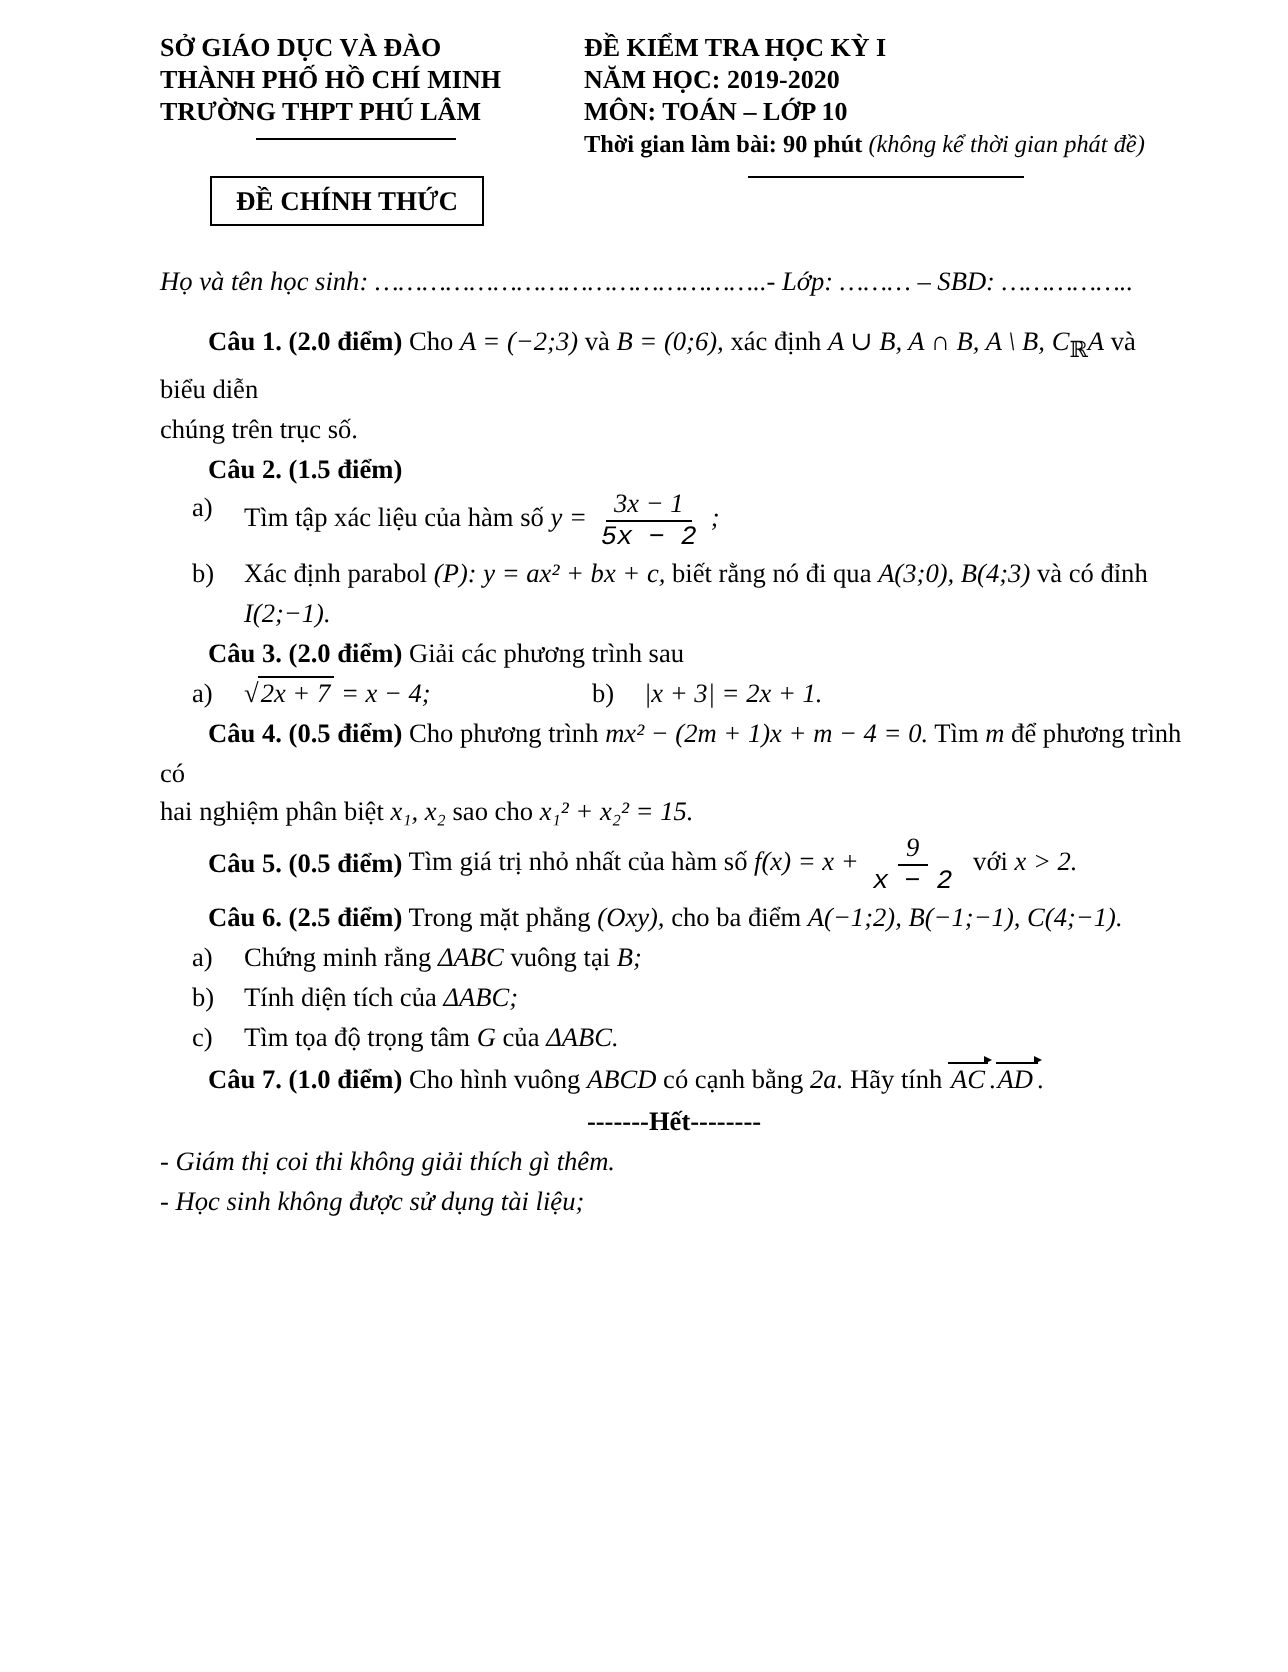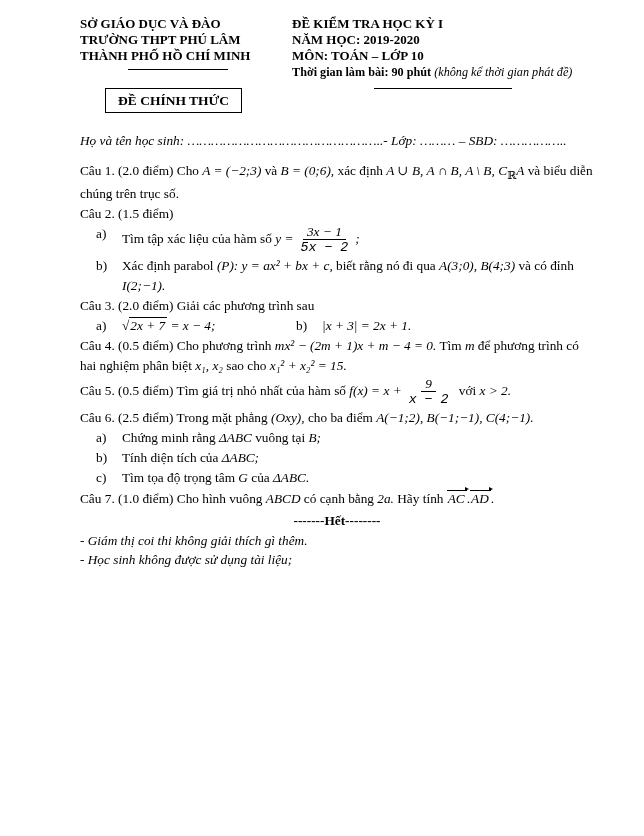--- a/index.html
+++ b/index.html
@@ -19,21 +19,21 @@
   .time-line i { font-style:italic; }
   .rule-l { width:100px; border-top:1.6px solid #000; margin:5px auto 0; height:0; }
   .rule-r { width:138px; border-top:1.6px solid #000; margin:8px auto 0; height:0; }
   .official-box {
     position:absolute; left:105px; top:88px;
     border:1.6px solid #000; padding:2px 12px 1px;
     font-weight:bold; font-size:13.5px; background:#fff;
   }
   
   .student { margin-top:42px; font-style:italic; }
-  .q b.qlabel { font-weight:normal; }
+  .q b.qlabel { font-weight:bold;margin-left:24px; }
   .q { margin:0; }
   .mt10 { margin-top:10px; }
   .item { display:flex; }
   .marker { flex:0 0 26px; margin-left:16px; }
   .marker-b { flex:0 0 26px; }
   .itext { flex:1; }
   .cola { flex:0 0 174px; }
   .indent2 { margin-left:42px; }
   i.m { font-style:italic; }
   
@@ -57,22 +57,22 @@
   .note { font-style:italic; }
 </style>
 </head>
 <body>
 
 <div class="page">
 
   <div class="header">
     <div class="hblock hleft">
       <div>SỞ GIÁO DỤC VÀ ĐÀO</div>
+      <div>THÀNH PHỐ HỒ CHÍ MINH</div>
       <div>TRƯỜNG THPT PHÚ LÂM</div>
-      <div>THÀNH PHỐ HỒ CHÍ MINH</div>
       <div class="rule-l"></div>
     </div>
     <div class="hblock hright">
       <div>ĐỀ KIỂM TRA HỌC KỲ I</div>
       <div>NĂM HỌC: 2019-2020</div>
       <div>MÔN: TOÁN – LỚP 10</div>
       <div class="time-line"><b>Thời gian làm bài: 90 phút </b><i>(không kể thời gian phát đề)</i></div>
       <div class="rule-r"></div>
     </div>
   </div>

